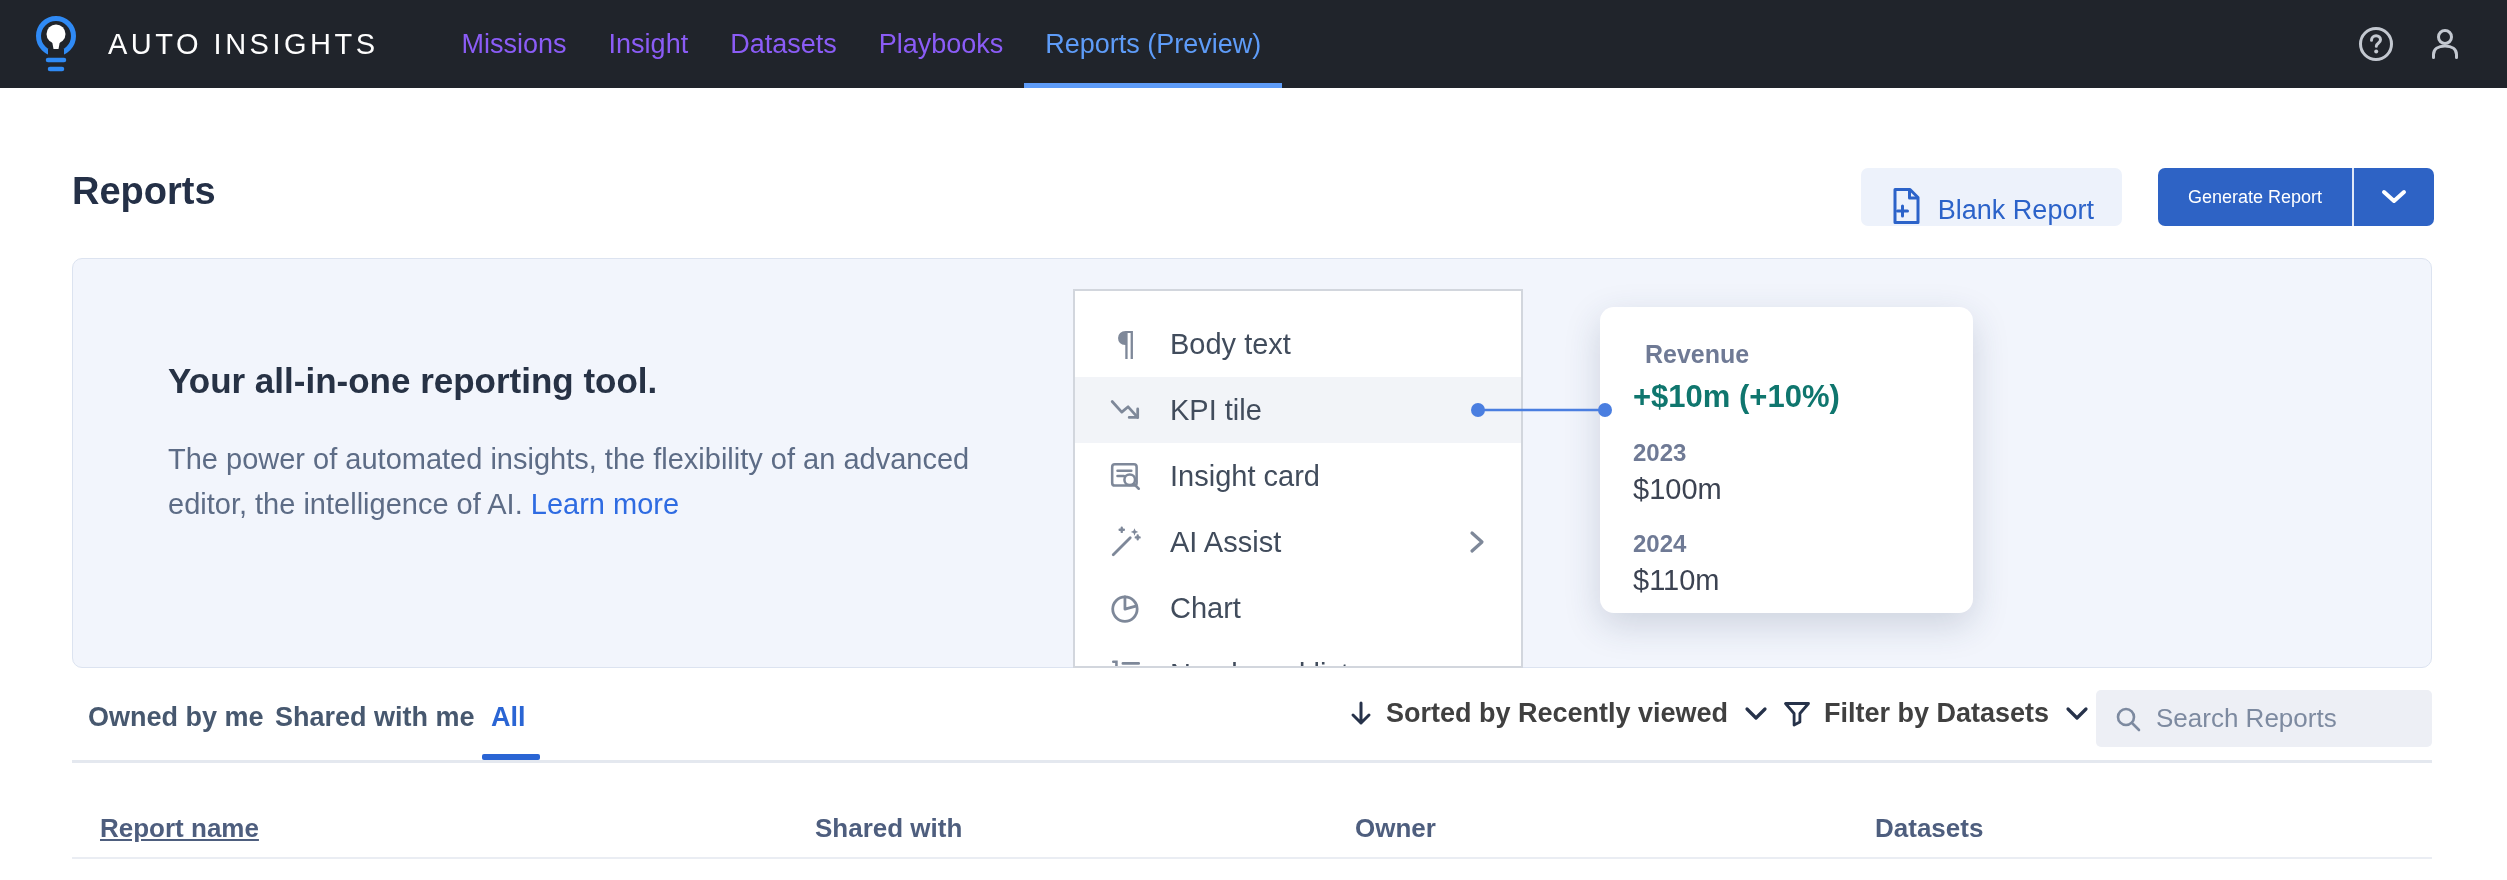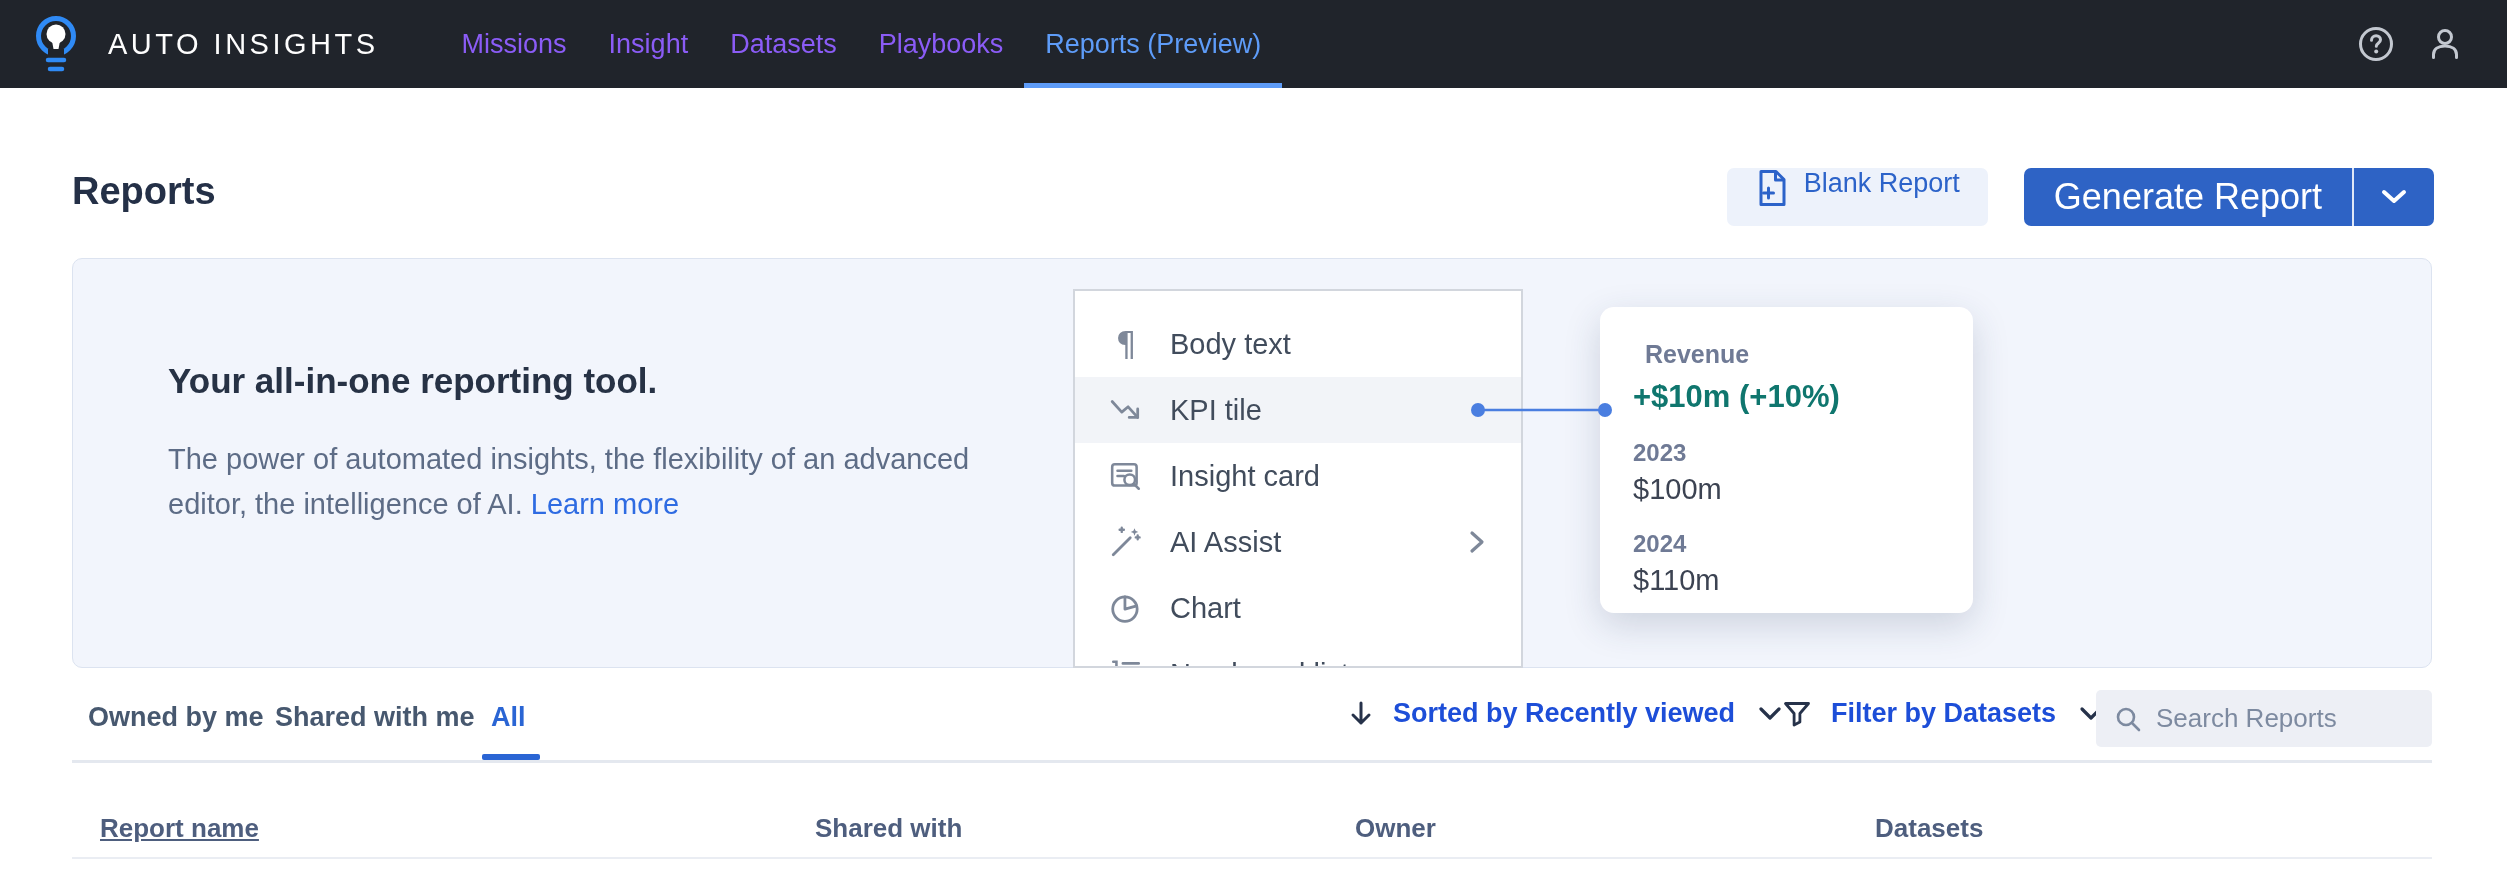--- a/index.html
+++ b/index.html
@@ -37,28 +37,28 @@
   
   .page-title {
     position:absolute; left:72px; top:170px;
     font-size:38px; font-weight:700; color:#243047;
   }
   .header-actions {
     position:absolute; right:73px; top:168px; height:58px;
     display:flex; align-items:stretch; gap:36px;
   }
   .btn-blank {
-    display:flex; align-items:flex-start; gap:15px; padding:0 28px;
+    display:flex; align-items:flex-end; gap:15px; padding:0 28px;
     background:#edf2fb; border-radius:7px; color:#2c63c9;
     font-size:27px; cursor:pointer;
   }
   .btn-split { display:flex; align-items:stretch; border-radius:7px; overflow:hidden; }
   .btn-generate {
     display:flex; align-items:center; padding:0 30px;
-    background:#2e63c5; color:#ffffff; font-size:36px; cursor:pointer;
+    background:#2e63c5; color:#ffffff; font-size:18px; cursor:pointer;
   }
   .btn-generate-caret {
     display:flex; align-items:center; justify-content:center; width:82px;
     background:#2e63c5; border-left:2px solid rgba(255,255,255,0.85);
     color:#ffffff; cursor:pointer;
   }
 
   
   .banner {
     position:absolute; left:72px; top:258px; width:2360px; height:410px;
@@ -114,21 +114,21 @@
   .tab-underline {
     position:absolute; left:482px; top:754px; width:58px; height:6px;
     background:#2a65d4; border-radius:2px; z-index:2;
   }
   .rule { position:absolute; left:72px; width:2360px; background:#e4e8ef; }
   .rule-tabs { top:760px; height:3px; }
   .rule-bottom { top:857px; height:2px; background:#eaedf3; }
 
   .sort-control, .filter-control {
     position:absolute; top:698px; display:flex; align-items:center;
-    color:#1d4ed8; font-size:27px; font-weight:600; cursor:pointer; gap:19px;text-align:right;
+    color:#404040; font-size:27px; font-weight:600; cursor:pointer; gap:12px;text-align:right;
   }
   .sort-control { left:1348px; }
   .filter-control { left:1782px; }
   .ctrl-icon { color:#26324a; }
   .ctrl-caret { color:#26324a; margin-left:4px; }
 
   .search-box {
     position:absolute; left:2096px; top:690px; width:336px; height:57px;
     background:#edeff5; border-radius:5px; display:flex; align-items:center;
     padding:0 18px; gap:14px;

